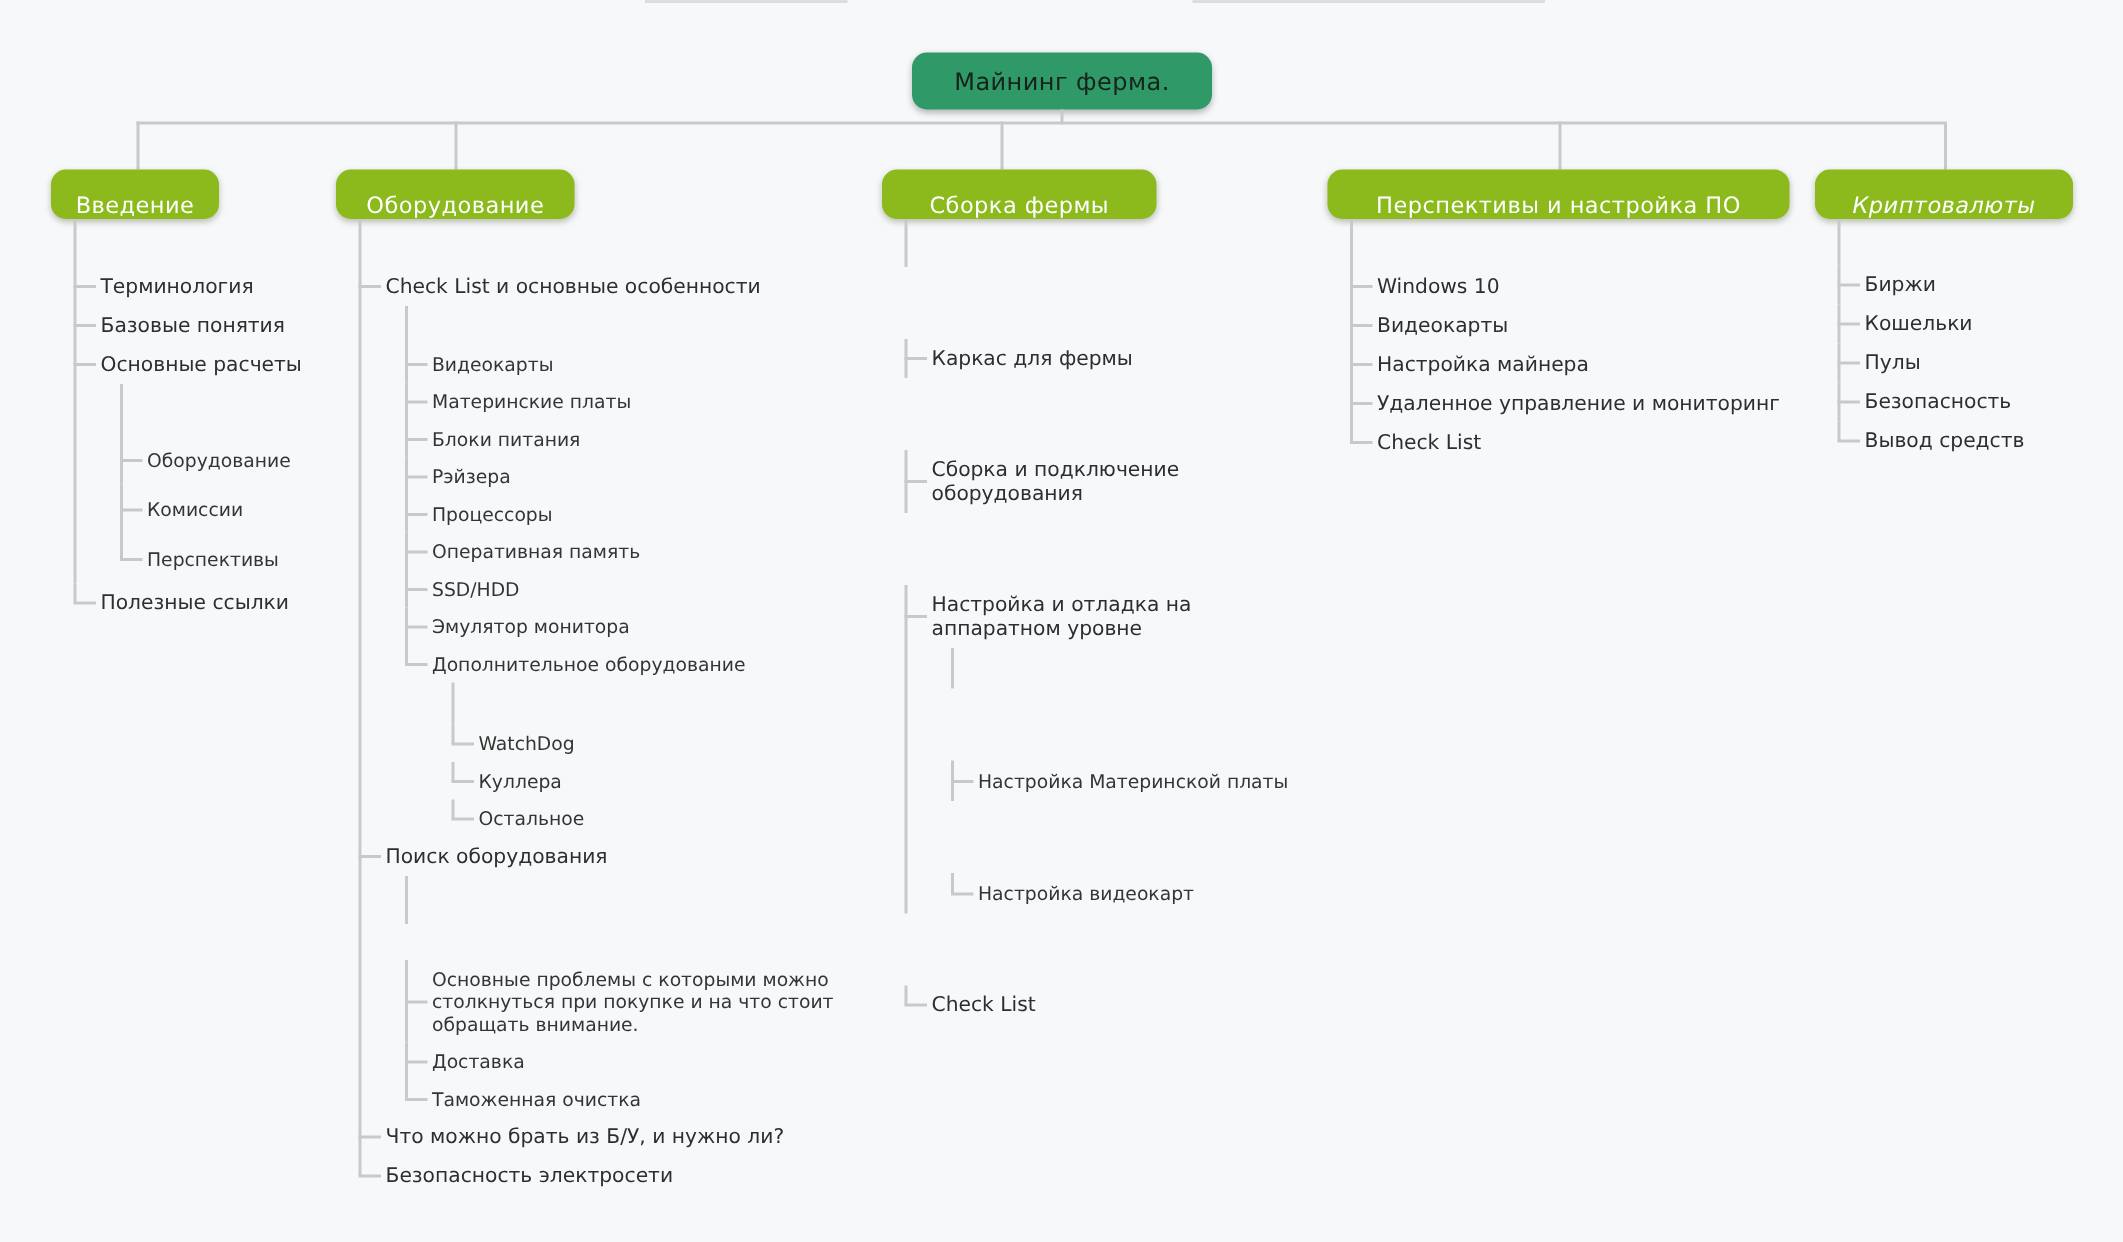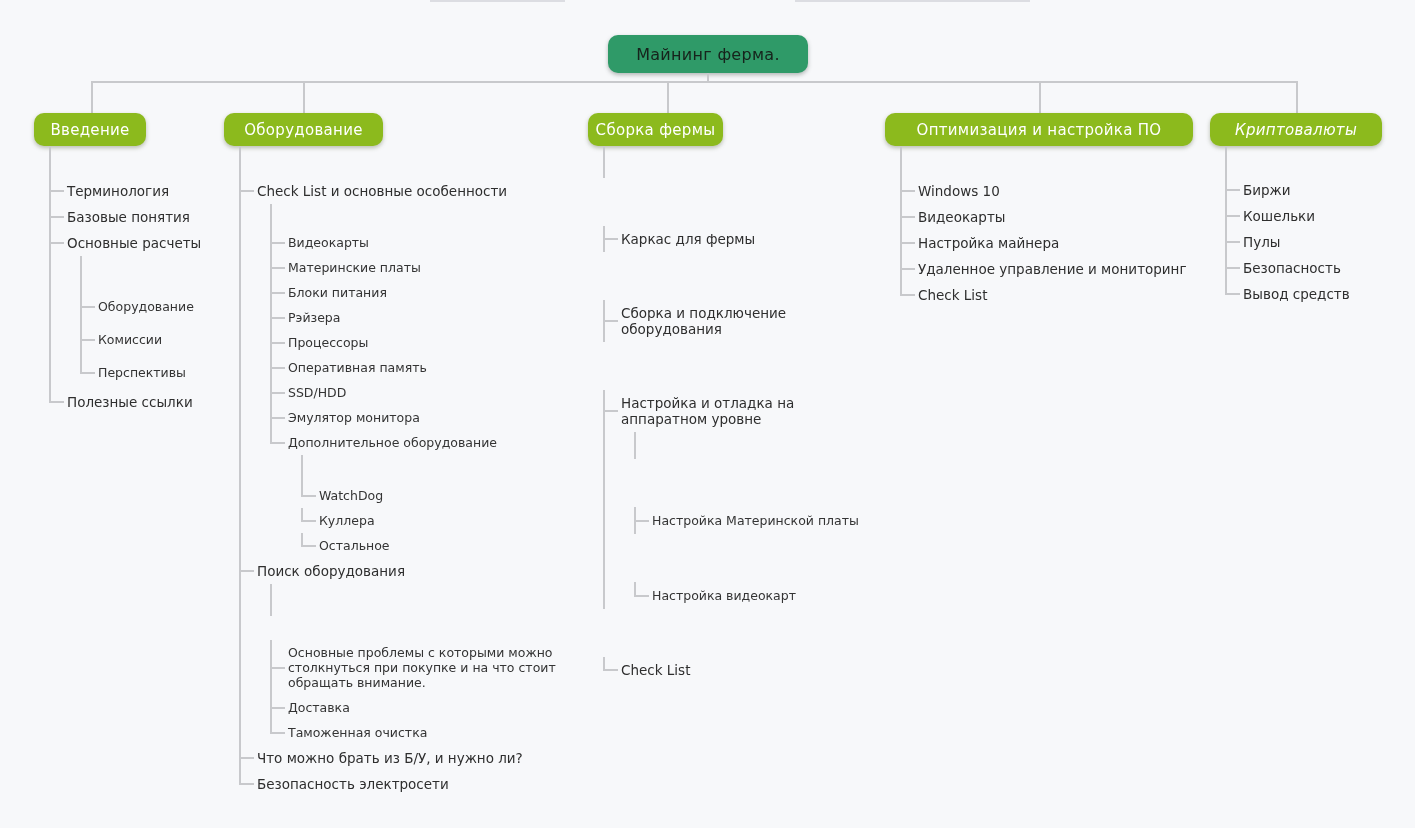--- a/index.html
+++ b/index.html
@@ -21,21 +21,21 @@
     position:absolute;
     display:flex;align-items:center;justify-content:center;
     background:var(--root-bg,#2f9a68);
     color:var(--root-text,#16231c);
     border-radius:10px;
     font-size:16px;letter-spacing:.3px;
     box-shadow:0 2px 4px rgba(50,60,55,.35);
   }
   .col{position:absolute;top:113px;}
   .bbox{
-    display:flex;align-items:center;justify-content:center;
+    display:flex;align-items:flex-end;justify-content:center;
     height:33px;border-radius:10px;
     background:var(--branch-bg,#8cba1d);
     color:var(--branch-text,#fff);
     font-size:15px;letter-spacing:.3px;
     box-shadow:0 2px 4px rgba(70,80,40,.35);
   }
   .kids{position:relative;padding-top:var(--gap,27px);}
   .kids.top{margin-left:15px;}
   .node .kids{margin-left:13px;}
   .kids::before{
@@ -174,21 +174,21 @@
         <div class="node lvl1">
           <div class="label">Что можно брать из Б/У, и нужно ли?</div>
         </div>
         <div class="node lvl1 last" style="--sh: 13px;">
           <div class="label">Безопасность электросети</div>
         </div>
       </div>
     </div>
     <div class="vline" style="left:667px;top:81px;height:32px;"></div>
     <div class="col c2" style="left:588px;">
-      <div class="bbox" style="width:135px;">
+      <div class="bbox" style="width:183px;">
         <span>Сборка фермы</span>
       </div>
       <div class="kids top" style="--gap: 32px;">
         <div class="node lvl1">
           <div class="label">Каркас для фермы</div>
         </div>
         <div class="node lvl1">
           <div class="label">Сборка и подключение оборудования</div>
         </div>
         <div class="node lvl1">
@@ -203,21 +203,21 @@
           </div>
         </div>
         <div class="node lvl1 last" style="--sh: 13px;">
           <div class="label">Check List</div>
         </div>
       </div>
     </div>
     <div class="vline" style="left:1039px;top:81px;height:32px;"></div>
     <div class="col c3" style="left:885px;">
       <div class="bbox" style="width:308px;">
-        <span>Оптимизация и настройка ПО</span>
+        <span>Перспективы и настройка ПО</span>
       </div>
       <div class="kids top" style="--gap: 32px;">
         <div class="node lvl1">
           <div class="label">Windows 10</div>
         </div>
         <div class="node lvl1">
           <div class="label">Видеокарты</div>
         </div>
         <div class="node lvl1">
           <div class="label">Настройка майнера</div>

